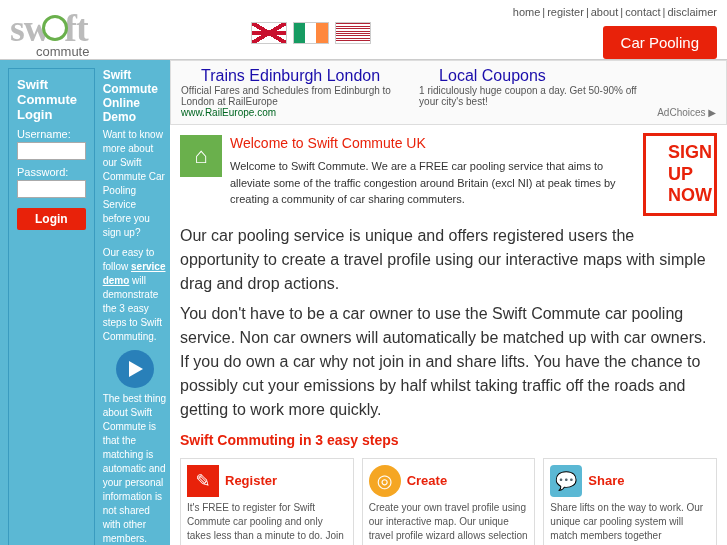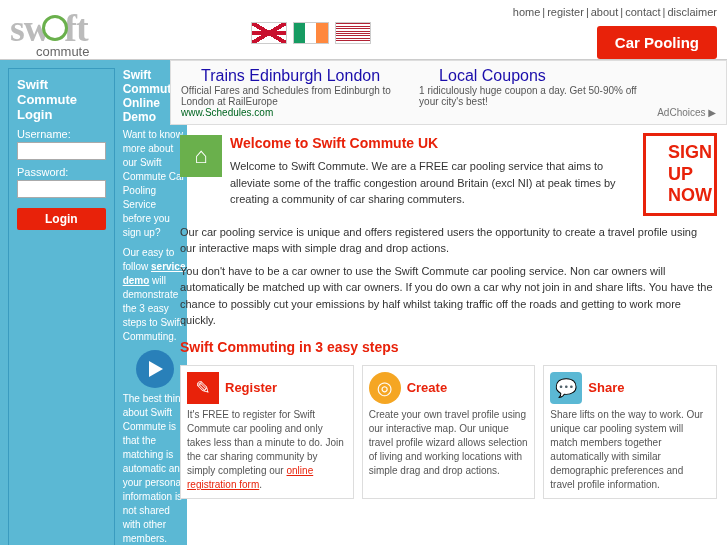--- a/index.html
+++ b/index.html
@@ -94,21 +94,21 @@
       color: #555;
     }
     .header-nav-links a {
       color: #555;
       text-decoration: none;
     }
     .car-pooling-btn {
       background: #e8220a;
       color: #fff;
       font-size: 15px;
-      font-weight: bold;
+      font-weight: normal;
       padding: 8px 18px;
       border: none;
       cursor: pointer;
       border-radius: 3px;
       margin-top: 4px;
       align-self: flex-end;
     }
     .header-right {
       display: flex;
       flex-direction: column;
@@ -157,21 +157,21 @@
       border: 1px solid #aaa;
       background: #fff;
       margin-bottom: 6px;
       font-size: 11px;
       padding: 2px 4px;
     }
     .login-btn {
       background: #e8220a;
       color: #fff;
       border: none;
-      padding: 4px 28px;
+      padding: 4px 18px;
       cursor: pointer;
       font-size: 12px;
       font-weight: bold;
       display: block;
       margin: 4px auto 0;
       border-radius: 2px;
     }
 
     
     .demo-section {
@@ -271,39 +271,39 @@
     }
     .welcome-text {
       flex: 1;
       font-size: 11px;
       color: #333;
       line-height: 1.5;
     }
     .welcome-title {
       color: #e8220a;
       font-size: 14px;
-      font-weight: bold;
+      font-weight: normal;
       margin-bottom: 4px;
     }
     .sign-up-box {
       border: 3px solid #e8220a;
       color: #e8220a;
       font-size: 18px;
       font-weight: bold;
       text-align: center;
       padding: 6px 22px;
       line-height: 1.2;
       margin-left: 8px;
       flex-shrink: 0;
       width: 74px;
     }
 
     .body-text {
       padding: 0 14px 6px 10px;
-      font-size: 11px;
+      font-size: 16px;
       color: #333;
       line-height: 1.5;
     }
 
     .section-title {
       color: #e8220a;
       font-size: 14px;
       font-weight: bold;
       padding: 4px 10px;
     }
@@ -439,21 +439,21 @@
       <div class="demo-text">The best thing about Swift Commute is that the matching is automatic and your personal information is not shared with other members. Conversations take place on our private messaging system.</div>
     </div>
   </div>
 
   <div class="content">
 
     <div class="ad-banner">
       <div class="ad-item">
         <div><a href="#" class="ad-link">Trains Edinburgh London</a></div>
         <div class="ad-desc">Official Fares and Schedules from Edinburgh to London at RailEurope</div>
-        <div class="ad-url">www.Schedules.com</div>
+        <div class="ad-url">www.RailEurope.com</div>
       </div>
       <div class="ad-item">
         <div><a href="#" class="ad-link">Local Coupons</a></div>
         <div class="ad-desc">1 ridiculously huge coupon a day. Get 50-90% off your city's best!</div>
       </div>
       <div class="ad-choices">AdChoices ▶</div>
     </div>
 
     <div class="welcome-section">
       <div class="house-icon">

